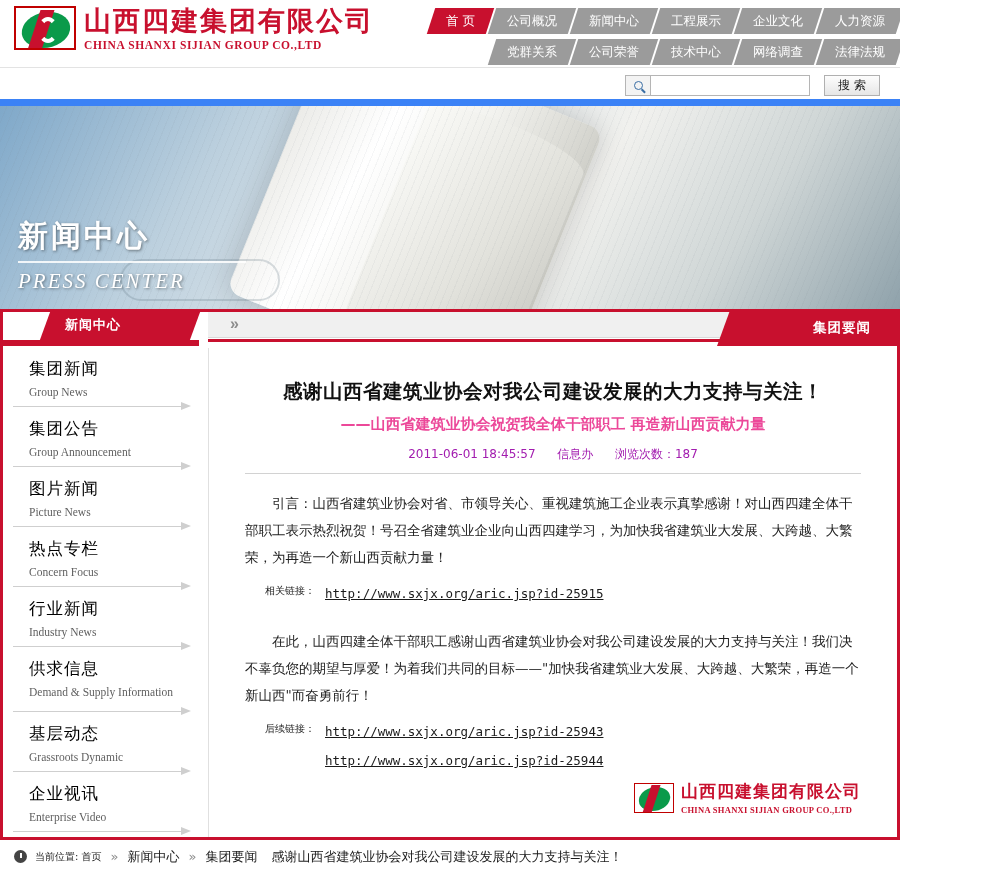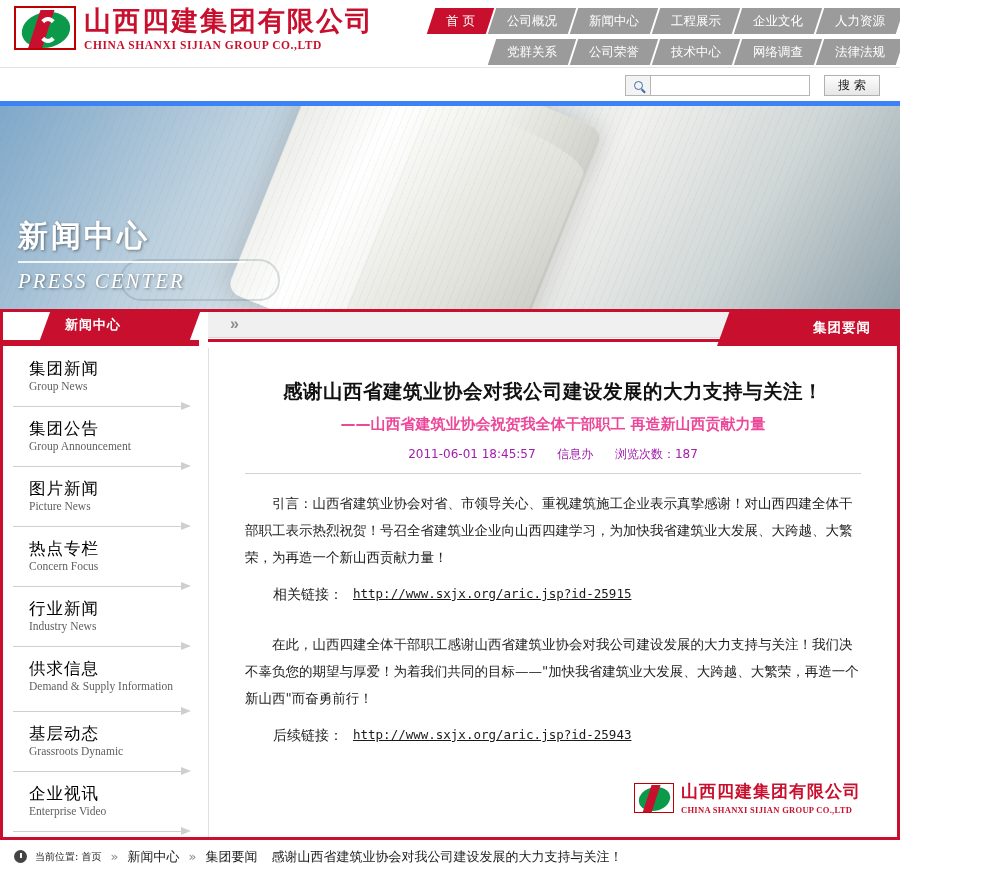--- a/index.html
+++ b/index.html
@@ -103,21 +103,21 @@
   }
   .nav-item > span { display: inline-block; transform: skewX(18deg); }
   .nav-item.active { background: #c8102e; }
   .nav-row.second .nav-item { background: #9b9b9b; }
 
   
   .search-bar {
     position: relative;
     height: 38px;
     background: #ffffff;
-    border-bottom: 5px solid #3b82f6;
+    border-bottom: 7px solid #3b82f6;
   }
   .search-inner {
     position: absolute;
     right: 20px; top: 7px;
     display: flex;
     align-items: center;
   }
   .search-icon-box {
     width: 25px; height: 21px;
     border: 1px solid #b5b5b5;
@@ -321,21 +321,21 @@
     font-family: "DejaVu Sans", sans-serif;
     font-size: 16.5px;
     color: #000000;
     letter-spacing: 1px;
     line-height: 1.15;
   }
   .side-item .en {
     font-family: "Liberation Serif", serif;
     font-size: 11.5px;
     color: #5f5f5f;
-    margin-top: 1px;
+    margin-top: 7px;
     line-height: 1.15;
   }
   .side-item .rule {
     position: absolute;
     left: 10px; bottom: 2px;
     width: 168px; height: 1px;
     background: #cfcfcf;
   }
   .side-item .rule::after {
     content: "";
@@ -395,22 +395,22 @@
   .art-body p { margin: 0 0 6px 0; }
   .indent { text-indent: 2em; }
   .link-row {
     display: flex;
     align-items: flex-start;
     margin: 10px 0 0 0;
   }
   .link-label {
     text-indent: 2em;
     white-space: nowrap;
-    font-family: Liberation Serif, serif;
-    font-size: 14px;
+    font-family: Liberation Sans, sans-serif;
+    font-size: 10px;
   }
   .link-a {
     font-family: "DejaVu Sans Mono", monospace;
     font-size: 12.5px;
     color: #1a1a1a;
     text-decoration: underline;
     margin-left: 10px;
     cursor: pointer;
   }
   .links-stack { display: flex; flex-direction: column; gap: 4px; }
@@ -639,20 +639,21 @@
           <span class="link-label">相关链接：</span>
           <a class="link-a" href="#">http://www.sxjx.org/aric.jsp?id-25915</a>
         </div>
 
         <p class="indent" style="margin-top:22px;">在此，山西四建全体干部职工感谢山西省建筑业协会对我公司建设发展的大力支持与关注！我们决不辜负您的期望与厚爱！为着我们共同的目标——"加快我省建筑业大发展、大跨越、大繁荣，再造一个新山西"而奋勇前行！</p>
 
         <div class="link-row">
           <span class="link-label">后续链接：</span>
           <span class="links-stack">
             <a class="link-a" href="#">http://www.sxjx.org/aric.jsp?id-25943</a>
+            <a class="link-a" href="#">http://www.sxjx.org/aric.jsp?id-25944</a>
           </span>
         </div>
       </div>
 
       <div class="content-logo">
         <div class="mark">
           <div class="g"></div>
           <div class="r"></div>
         </div>
         <div>

